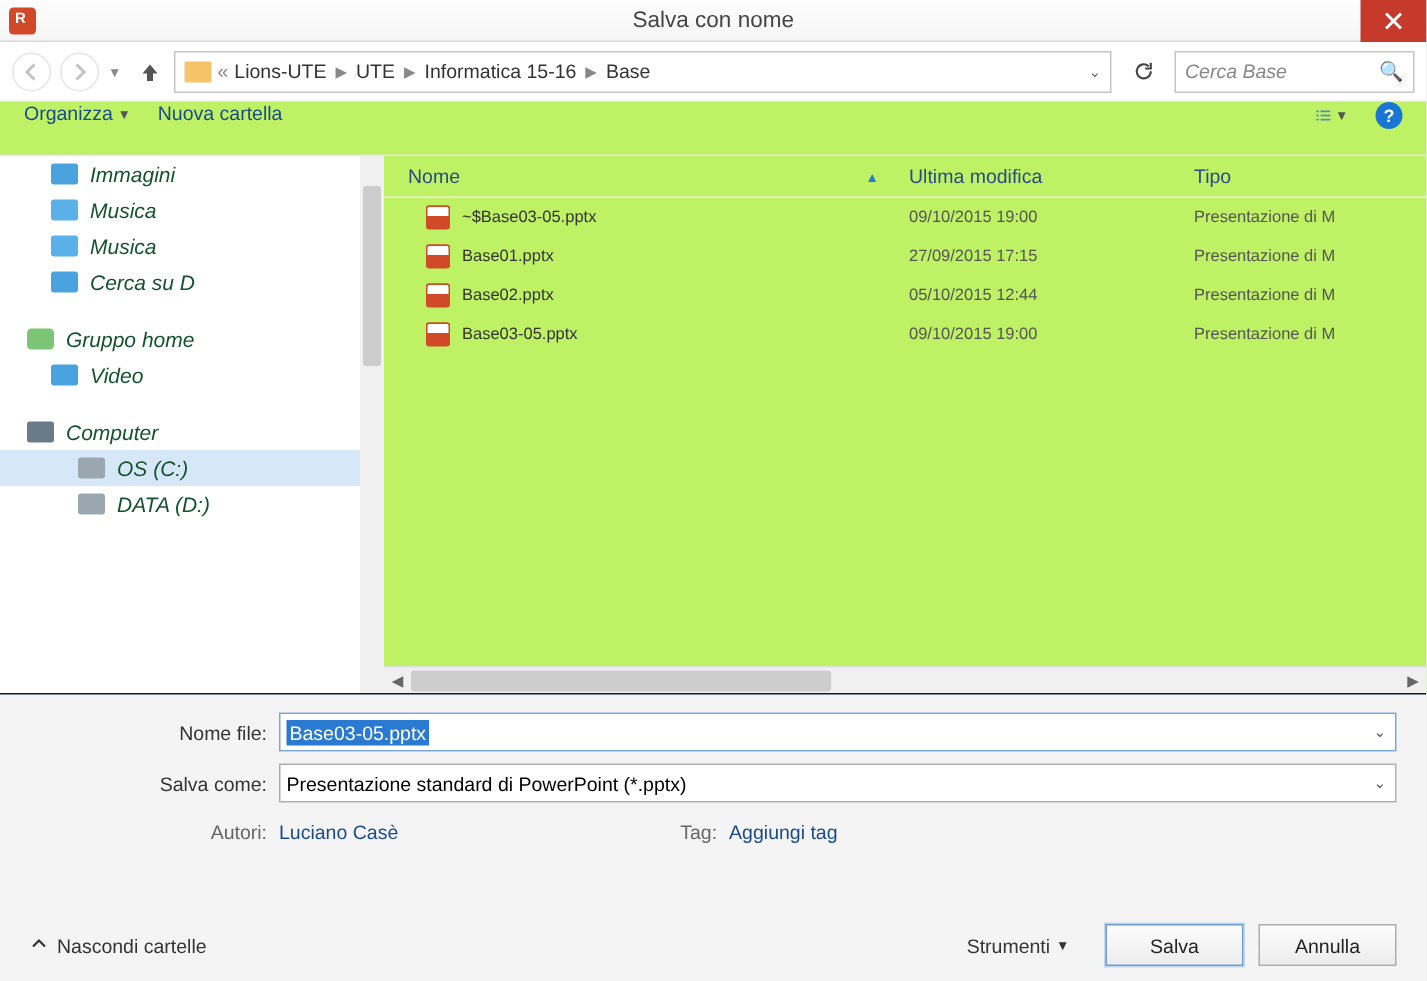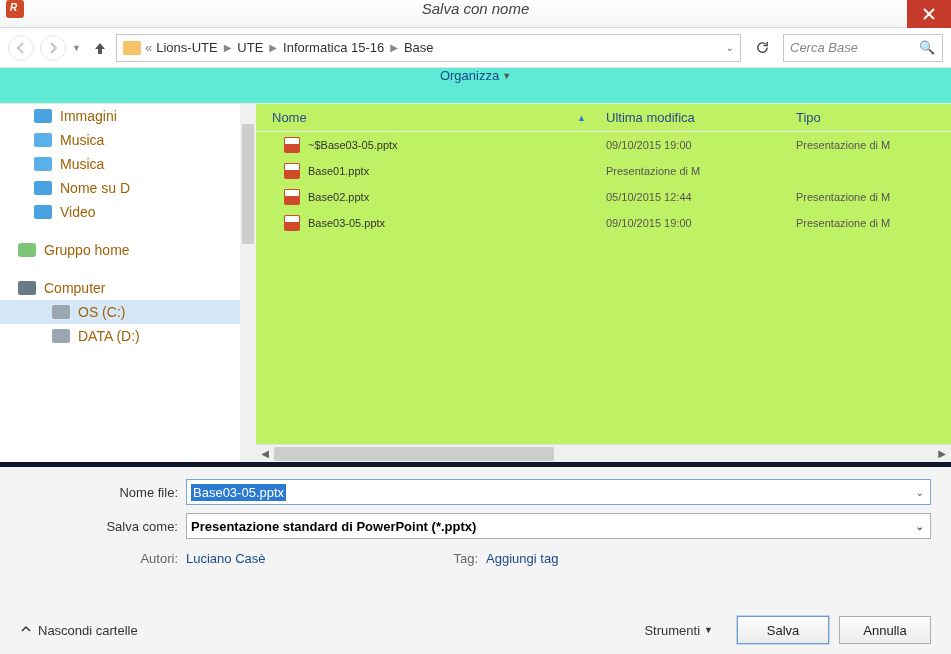--- a/index.html
+++ b/index.html
@@ -1,45 +1,45 @@
 <!DOCTYPE html>
 <html><head>
 <meta charset="utf-8">
 <style>
 * { box-sizing: border-box; margin: 0; padding: 0; font-family: "Segoe UI", Tahoma, sans-serif; }
 body { background: #f0f0f0; width: 951px; height: 654px; overflow: hidden; position: relative; }
 
-.titlebar { height: 28px; background: linear-gradient(#fefefe,#f5f5f5); display: flex; border-bottom: 1px solid #d9d9d9; position: relative; font-style: italic; }
+.titlebar { height: 28px; background: linear-gradient(#fefefe,#f5f5f5); display: flex; align-items: center; border-bottom: 1px solid #d9d9d9; position: relative; }
 .titlebar .app-icon { width: 18px; height: 18px; margin-left: 6px; background: #d04a29; border-radius: 3px; position: relative; }
 .titlebar .app-icon::after { content:"R"; font-size:10px; color:#fff; position:absolute; left:4px; top:2px; font-weight:bold; }
 .titlebar .title { position:absolute; left:50%; transform:translateX(-50%); color:#444; font-size:15px; }
 .titlebar .close { position:absolute; right:0; top:0; width:44px; height:28px; background:#c63a2c; display:flex; align-items:center; justify-content:center; }
 .titlebar .close svg { stroke:#fff; }
 
 .navrow { height: 40px; background:#fff; border-bottom:1px solid #e5e5e5; display:flex; align-items:center; padding:0 8px; gap:6px; }
 .nav-btn { width:26px; height:26px; border:1px solid #ccc; border-radius:50%; display:flex; align-items:center; justify-content:center; background:#fff; color:#888; }
 .nav-btn.disabled { opacity:.5; }
 .nav-dd { width:12px; color:#888; font-size:9px; }
 .nav-up { width:20px; height:20px; display:flex; align-items:center; justify-content:center; color:#555; }
 .address { flex:1; height:28px; border:1px solid #c5c5c5; display:flex; align-items:center; padding:0 6px; gap:4px; font-size:13px; color:#333; }
 .address .folder-ic { width:18px; height:14px; background:#f5c36a; border-radius:1px; }
 .address .crumb-sep { color:#888; font-size:10px; padding:0 2px; }
 .address .crumb-dd { margin-left:auto; color:#666; font-size:10px; }
 .refresh { width:30px; height:28px; display:flex; align-items:center; justify-content:center; border-left:none; color:#555; }
 .search { width:160px; height:28px; border:1px solid #c5c5c5; display:flex; align-items:center; padding:0 6px; color:#888; font-size:13px; font-style:italic; position:relative; }
 .search .sicon { position:absolute; right:6px; font-style:normal; color:#555; }
 
-.toolbar { height: 36px; display:flex; align-items:center; padding:0 16px; gap:18px; font-size:13px; color:#1a4a8a; background:#5eead4; border-bottom:1px solid #e5e5e5;flex-direction:column; }
+.toolbar { height: 36px; display:flex; align-items:flex-start; padding:0 16px; gap:18px; font-size:13px; color:#1a4a8a; background:#bef264; border-bottom:1px solid #e5e5e5; }
 .toolbar .org { display:flex; align-items:center; gap:3px; }
 .toolbar .spacer { flex:1; }
 .toolbar .view-ic { width:22px; height:18px; display:flex; align-items:center; gap:2px; }
 .toolbar .help { width:18px; height:18px; border-radius:50%; background:#1976d2; color:#fff; font-size:12px; display:flex; align-items:center; justify-content:center; font-weight:bold; }
 
 .body { display:flex; height: calc(100% - 28px - 40px - 36px - 192px); }
-.side { width:256px; background:#fff; position:relative; font-size:14px; color:#a16207; overflow:hidden; }
+.side { width:256px; background:#fff; position:relative; font-size:14px; color:#14532d; overflow:hidden;font-style:italic; }
 .side .scrollbar { position:absolute; right:0; top:0; bottom:0; width:16px; background:#f0f0f0; }
 .side .sthumb { position:absolute; right:2px; width:12px; height:120px; top:20px; background:#cdcdcd; border-radius:2px; }
 .side .item { display:flex; align-items:center; gap:8px; padding:4px 0 4px 34px; }
 .side .item.indent { padding-left:52px; }
 .side .item.group { padding-left:18px; margin-top:14px; }
 .side .item.selected { background:#d6e8f7; }
 .side .lib-ic { width:18px; height:14px; display:inline-block; }
 .ic-blue { background:#4aa3df; border-radius:2px; }
 .ic-music { background:#5ab0e8; border-radius:2px; }
 .ic-drive { background:#9aa7b0; border-radius:2px; }
@@ -55,28 +55,28 @@
 .files .row .col-name { flex:0 0 350px; padding-left:28px; display:flex; align-items:center; gap:8px; }
 .files .row .col-date { flex:0 0 190px; color:#555; }
 .files .row .col-type { flex:1; color:#555; white-space:nowrap; overflow:hidden; }
 .fic { width:16px; height:16px; background:#d04a29; border-radius:2px; position:relative; }
 .fic::before { content:""; position:absolute; top:0; left:0; right:0; height:6px; background:#fff; border:1px solid #d04a29; border-radius:2px 2px 0 0; }
 .files .hscroll { height:18px; background:#f0f0f0; border-top:1px solid #e0e0e0; display:flex; align-items:center; }
 .files .hscroll .arrow { width:18px; text-align:center; color:#666; font-size:10px; }
 .files .hscroll .track { flex:1; height:14px; position:relative; }
 .files .hscroll .thumb { position:absolute; left:0; width:280px; height:14px; background:#cdcdcd; border-radius:2px; }
 
-.bottom { height:192px; background:#f4f4f4; border-top:5px solid #0f172a; padding:12px 20px 10px 20px; display:flex; flex-direction:column; gap:8px; font-size:13px; }
+.bottom { height:192px; background:#f4f4f4; border-top:1px solid #0f172a; padding:12px 20px 10px 20px; display:flex; flex-direction:column; gap:8px; font-size:13px; }
 .formrow { display:flex; align-items:center; gap:8px; }
 .formrow .lbl { width:158px; text-align:right; color:#333; }
 .formrow .inbox { flex:1; height:26px; border:1px solid #7aa7d8; background:#fff; display:flex; align-items:center; padding:0 4px; position:relative; }
 .formrow .inbox.sel { }
 .formrow .inbox .seltext { background:#2a7ad1; color:#fff; padding:1px 2px; }
 .formrow .inbox .dd { position:absolute; right:6px; color:#555; font-size:10px; }
-.formrow .combo { border-color:#abadb3;font-weight:bold; }
+.formrow .combo { border-color:#abadb3; }
 .metarow { display:flex; align-items:center; gap:8px; margin-top:4px; }
 .metarow .lbl2 { width:158px; text-align:right; color:#666; }
 .metarow .val { color:#1a4a8a; }
 .metarow .tagl { margin-left:180px; color:#666; }
 .actions { margin-top:auto; display:flex; align-items:center; gap:10px; }
 .actions .hide { display:flex; gap:6px; color:#333; }
 .actions .spacer { flex:1; }
 .actions .tools { display:flex; align-items:center; gap:4px; color:#333; margin-right:14px; }
 .btn { width:92px; height:28px; border:1px solid #adadad; background:linear-gradient(#fdfdfd,#ececec); display:flex; align-items:center; justify-content:center; font-size:13px; color:#222; }
 .btn.primary { border-color:#6b9bd1; box-shadow:0 0 0 1px rgba(80,150,220,.3); }
@@ -169,32 +169,32 @@
     <div class="item">
         <span class="lib-ic ic-music"></span>
         <span>Musica</span>
       </div>
     <div class="item">
         <span class="lib-ic ic-music"></span>
         <span>Musica</span>
       </div>
     <div class="item">
         <span class="lib-ic ic-blue"></span>
-        <span>Nome su D</span>
-      </div>
-    <div class="item">
-        <span class="lib-ic ic-blue"></span>
-        <span>Video</span>
-      </div>
-
+        <span>Cerca su D</span>
+      </div>
     <div class="item group">
         <span class="lib-ic ic-home"></span>
         <span>Gruppo home</span>
       </div>
 
+    <div class="item">
+        <span class="lib-ic ic-blue"></span>
+        <span>Video</span>
+      </div>
+
     <div class="item group">
         <span class="lib-ic ic-pc"></span>
         <span>Computer</span>
       </div>
     <div class="item indent selected">
         <span class="lib-ic ic-drive"></span>
         <span>OS (C:)</span>
       </div>
     <div class="item indent">
         <span class="lib-ic ic-drive"></span>
@@ -222,20 +222,21 @@
           <span>~$Base03-05.pptx</span>
         </div>
       <div class="col-date">09/10/2015 19:00</div>
       <div class="col-type">Presentazione di M</div>
     </div>
     <div class="row">
       <div class="col-name">
           <span class="fic"></span>
           <span>Base01.pptx</span>
         </div>
+      <div class="col-date">27/09/2015 17:15</div>
       <div class="col-type">Presentazione di M</div>
     </div>
     <div class="row">
       <div class="col-name">
           <span class="fic"></span>
           <span>Base02.pptx</span>
         </div>
       <div class="col-date">05/10/2015 12:44</div>
       <div class="col-type">Presentazione di M</div>
     </div>

